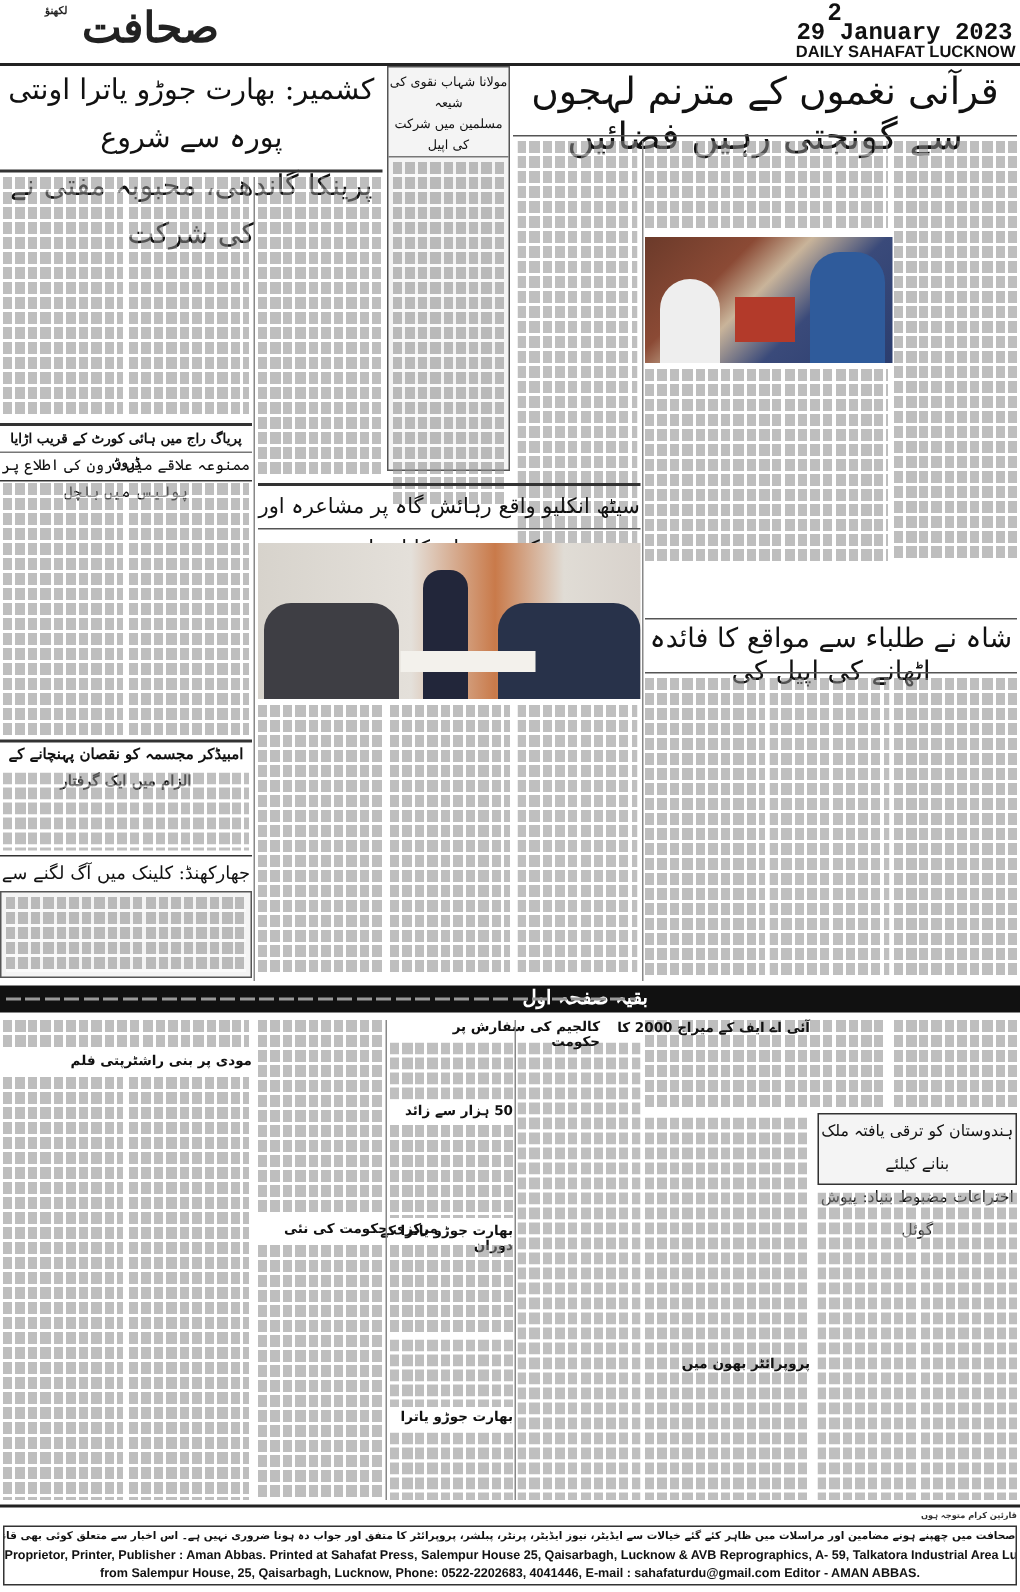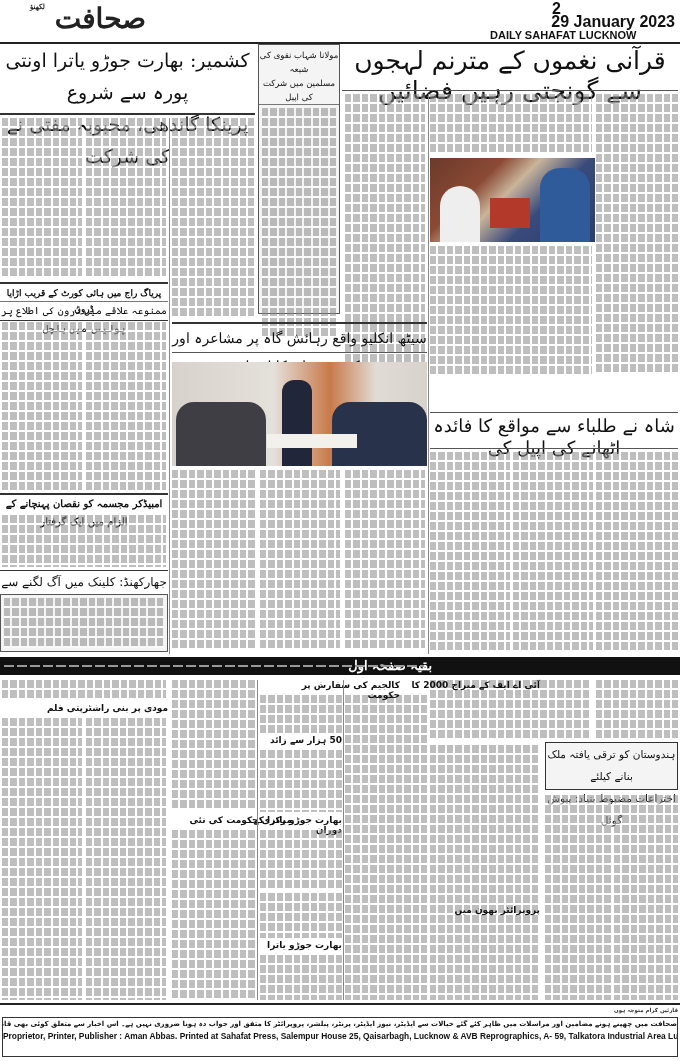--- a/index.html
+++ b/index.html
@@ -2,22 +2,22 @@
 <html><head>
 <meta charset="utf-8">
 <style>
   html,body{margin:0;padding:0;background:#fff;}
   body{width:680px;height:1061px;overflow:hidden;position:relative;font-family:"DejaVu Sans",sans-serif;color:#111;}
   .abs{position:absolute;}
   .masthead{left:0;top:0;width:680px;height:42px;background:#fff;}
   .logo{left:30px;top:2px;font-family:"DejaVu Serif",serif;font-size:28px;font-weight:bold;color:#222;direction:rtl;}
   .logo small{font-size:7px;vertical-align:top;}
   .pageno{left:552px;top:0;font-family:"Liberation Sans",sans-serif;font-weight:bold;font-size:16px;}
-  .date{left:490px;top:13px;width:185px;text-align:right;font-family:Liberation Sans, sans-serif;font-weight:bold;font-size:16px;}
-  .paper{left:490px;top:29px;width:187px;text-align:left;font-family:"Liberation Sans",sans-serif;font-weight:bold;font-size:11px;}
+  .date{left:490px;top:13px;width:185px;text-align:right;font-family:Liberation Mono, monospace;font-weight:bold;font-size:16px;}
+  .paper{left:490px;top:29px;width:187px;text-align:right;font-family:"Liberation Sans",sans-serif;font-weight:bold;font-size:11px;}
   .rule{background:#222;height:2px;}
   .hl{font-family:"DejaVu Serif",serif;color:#111;direction:rtl;text-align:center;line-height:1.2;}
   .box{border:1px solid #555;box-sizing:border-box;background:#f4f4f4;}
   .col{font-size:5px;line-height:8px;color:#555;direction:rtl;text-align:justify;overflow:hidden;}
   .col span{display:block;height:8px;background:repeating-linear-gradient(90deg,#8a8a8a 0 6px,transparent 6px 8px,#8a8a8a 8px 15px,transparent 15px 17px);opacity:.55;margin-bottom:0;border-bottom:2px solid #fff;}
   .photo{overflow:hidden;}
   .subhead{font-family:"DejaVu Sans",sans-serif;font-weight:bold;font-size:9px;direction:rtl;text-align:right;color:#111;}
   .band{left:0;top:657px;width:680px;height:18px;background:#111;}
   .band-title{right:248px;top:0;color:#fff;font-family:"DejaVu Serif",serif;font-weight:bold;font-size:13px;line-height:18px;direction:rtl;}
   .band-dots{left:4px;top:8px;width:420px;height:2px;background:repeating-linear-gradient(90deg,#999 0 10px,transparent 10px 13px);}
@@ -716,13 +716,14 @@
 <div class="abs vline" style="left:169px;top:118px;height:536px;"></div>
 <div class="abs vline" style="left:428px;top:94px;height:560px;"></div>
 <div class="abs vline" style="left:257px;top:680px;height:320px;"></div>
 <div class="abs vline" style="left:343px;top:680px;height:320px;"></div>
 
 <div class="abs" style="left:0;top:1003px;width:680px;height:2px;background:#222;"></div>
 <div class="abs notice"><b>قارئین کرام متوجہ ہوں</b></div>
 <div class="abs footer">
   <p class="ur" style="white-space:nowrap;overflow:hidden;">صحافت میں چھپنے ہونے مضامین اور مراسلات میں ظاہر کئے گئے خیالات سے ایڈیٹر، نیوز ایڈیٹر، پرنٹر، پبلشر، پروپرائٹر کا متفق اور جواب دہ ہونا ضروری نہیں ہے۔ اس اخبار سے متعلق کوئی بھی قانونی کارروائی صرف لکھنؤ کی مجاز عدالت یا فورم میں کی جاسکتی ہے</p>
   <p style="white-space:nowrap;overflow:hidden;">Proprietor, Printer, Publisher : Aman Abbas. Printed at Sahafat Press, Salempur House 25, Qaisarbagh, Lucknow &amp; AVB Reprographics, A- 59, Talkatora Industrial Area Lucknow &amp; Published</p>
+  <p>from Salempur House, 25, Qaisarbagh, Lucknow, Phone: 0522-2202683, 4041446,  E-mail : sahafaturdu@gmail.com Editor - AMAN ABBAS.</p>
 </div>
 
 </body></html>

